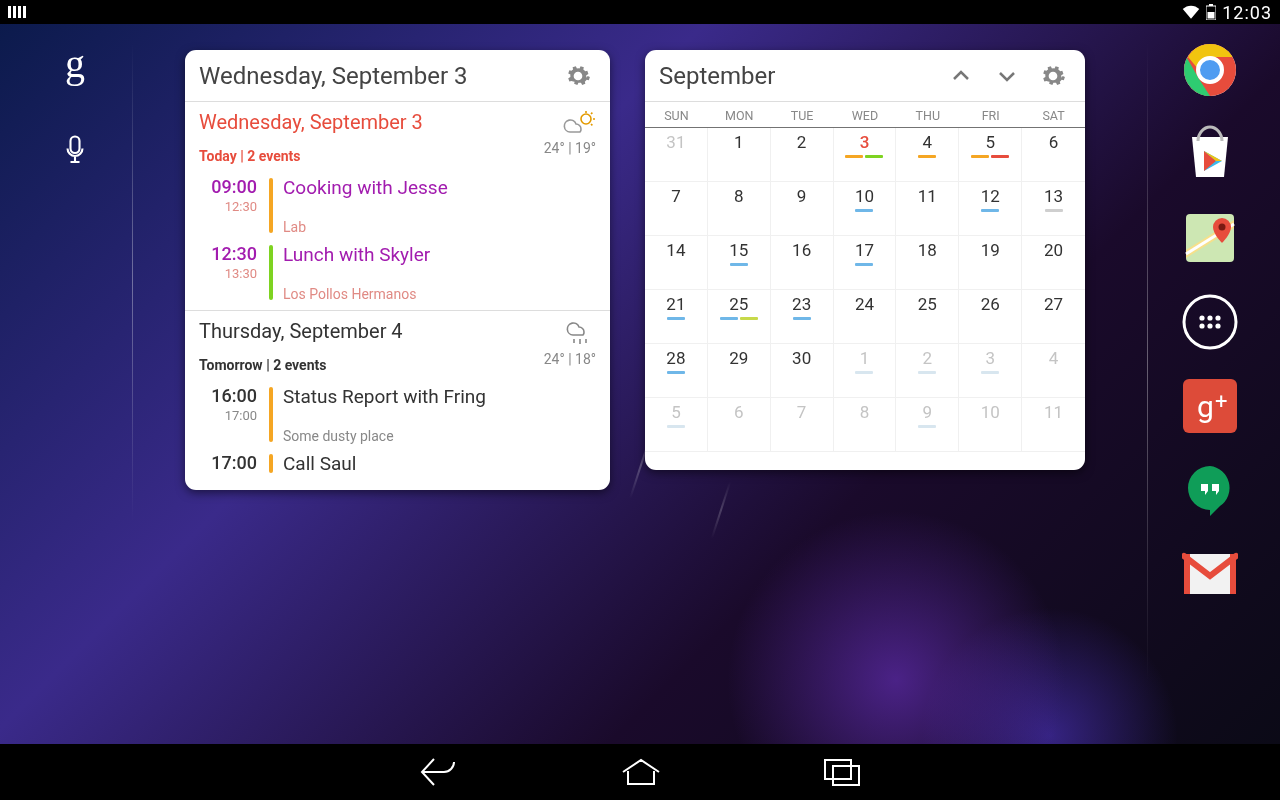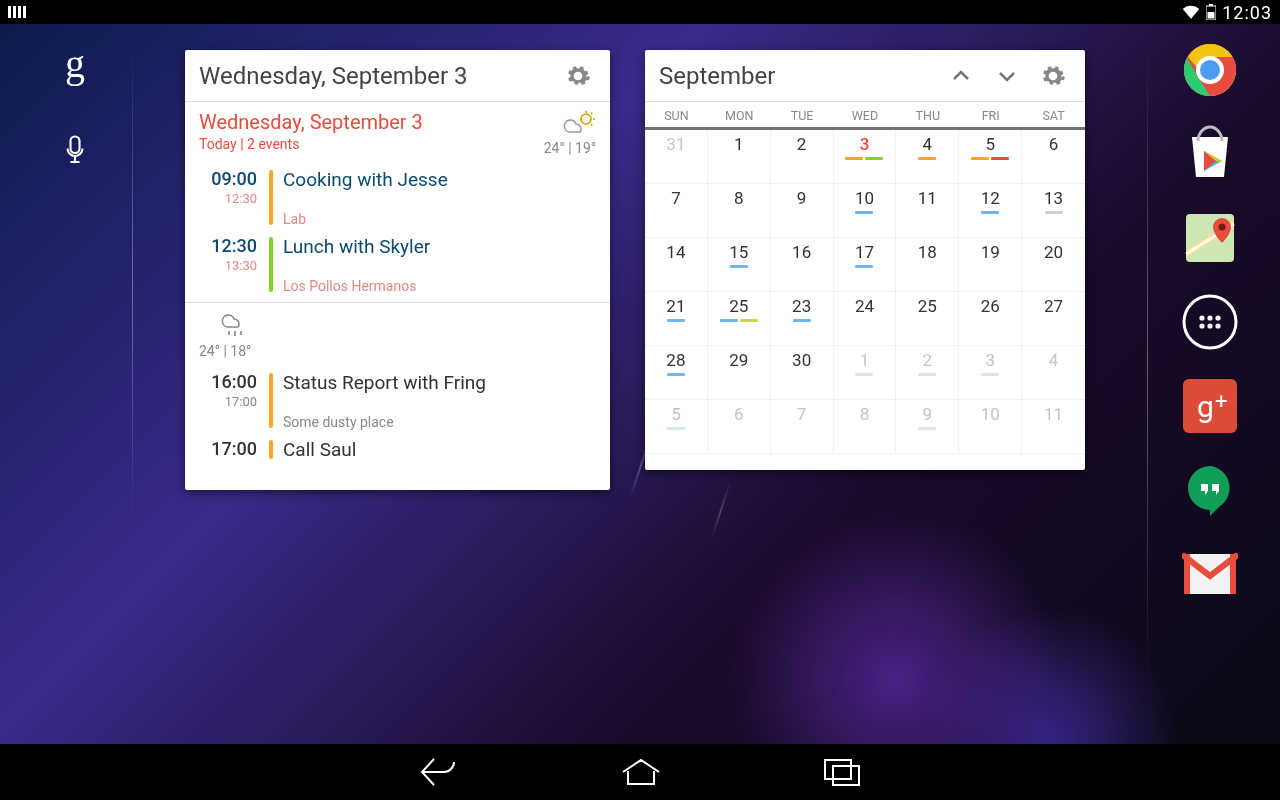--- a/index.html
+++ b/index.html
@@ -35,52 +35,52 @@
 .vdiv-l { position:absolute; top:42px; left:132px; width:1px; height:480px;
   background:linear-gradient(to bottom,rgba(255,255,255,0),rgba(255,255,255,.35),rgba(255,255,255,0)); }
 .vdiv-r { position:absolute; top:42px; right:132px; width:1px; height:640px;
   background:linear-gradient(to bottom,rgba(255,255,255,0),rgba(255,255,255,.35),rgba(255,255,255,0)); }
 
 
 #apps { position:absolute; top:40px; right:30px; width:80px; display:flex; flex-direction:column; align-items:center; gap:24px; }
 .appicon { width:60px; height:60px; border-radius:8px; display:flex; align-items:center; justify-content:center; position:relative; }
 
 
-.widget { position:absolute; background:#fff; color:#333; border-radius:2px; box-shadow:0 3px 10px rgba(0,0,0,.5); }
+.widget { position:absolute; background:#fff; color:#333; border-radius:11px; box-shadow:0 3px 10px rgba(0,0,0,.5); }
 #agenda { top:50px; left:185px; width:425px; height:440px; overflow:hidden; }
 #month  { top:50px; left:645px; width:440px; height:420px; }
 
 .widget-head { display:flex; align-items:center; height:52px; padding:0 14px; border-bottom:1px solid #ddd; }
 .widget-head h1 { font-size:24px; font-weight:400; color:#444; flex:1; }
 .hicons { display:flex; align-items:center; gap:10px; }
 .hicon { width:36px; height:36px; display:flex; align-items:center; justify-content:center; cursor:pointer; }
 
 
 .dayhdr { padding:8px 14px 8px 14px; display:flex; align-items:flex-start;}
 .dayhdr .txt { flex:1; }
 .dayhdr .d  { font-size:20px; }
-.dayhdr .s  { font-size:14px; margin-top:2px; }
+.dayhdr .s  { font-size:14px; margin-top:14px;font-weight:bold; }
 .dayhdr.today .d, .dayhdr.today .s { color:#e74c3c; }
 .dayhdr .wx { text-align:right; color:#888; font-size:14px; }
 .dayhdr .wx svg { display:block; margin-left:auto; margin-bottom:4px; }
 
 .ev { display:flex; padding:4px 0 4px 18px; }
 .ev .time { width:62px; text-align:right; padding-right:8px; }
 .ev .time .t1 { font-size:18px; font-weight:500; }
 .ev .time .t2 { font-size:13px; color:#888; margin-top:2px; }
 .ev .bar { width:4px; align-self:stretch; margin:2px 10px 2px 4px; border-radius:2px;}
 .ev .body .title { font-size:19px; }
 .ev .body .loc   { font-size:14px; color:#888; margin-top:20px; }
-.ev.today .time .t1, .ev.today .title { color:#0c4a6e; }
+.ev.today .time .t1, .ev.today .title { color:#a21caf; }
 .ev.today .time .t2, .ev.today .loc   { color:#e08a84; }
 .daysep { height:1px; background:#ddd; margin:4px 0 0; }
 
 
 .dow { display:grid; grid-template-columns:repeat(7,1fr); text-align:center;
-  font-size:12.5px; color:#888; padding:6px 0 4px; border-bottom:3px solid #737373; }
+  font-size:12.5px; color:#888; padding:6px 0 4px; border-bottom:1px solid #737373; }
 .grid { display:grid; grid-template-columns:repeat(7,1fr); grid-auto-rows:54px; }
 .cell { border-right:1px solid #f0f0f0; border-bottom:1px solid #f0f0f0;
   display:flex; flex-direction:column; align-items:center; padding-top:6px; font-size:17px; }
 .cell:nth-child(7n){ border-right:none; }
 .cell.out { color:#c4c4c4; }
 .cell .n { line-height:1;text-align:center; }
 .cell.today .n { color:#e74c3c; font-weight:500; }
 .marks { display:flex; gap:2px; margin-top:4px; height:4px; }
 .marks span { width:18px; height:3px; border-radius:1px; }
 
@@ -229,20 +229,24 @@
           <div class="t2">13:30</div>
         </div>
         <div class="bar" style="background:#7ed321"></div>
         <div class="body">
           <div class="title">Lunch with Skyler</div>
           <div class="loc">Los Pollos Hermanos</div>
         </div>
       </div>
       <div class="daysep"></div>
       <div class="dayhdr">
+        <div class="txt">
+          <div class="d">Thursday, September 4</div>
+          <div class="s">Tomorrow | 2 events</div>
+        </div>
         <div class="wx"><svg width="32" height="28" viewBox="0 0 32 28" fill="none" stroke="#888" stroke-width="1.6">
             <path d="M9 16a6 6 0 116-8 5 5 0 015 5 4 4 0 01-1 3H9z"></path>
             <path d="M10 20v4M16 20v5M22 20v4"></path>
           </svg><span>24° | 18°</span></div>
       </div>
       <div class="ev">
         <div class="time">
           <div class="t1">16:00</div>
           <div class="t2">17:00</div>
         </div>

